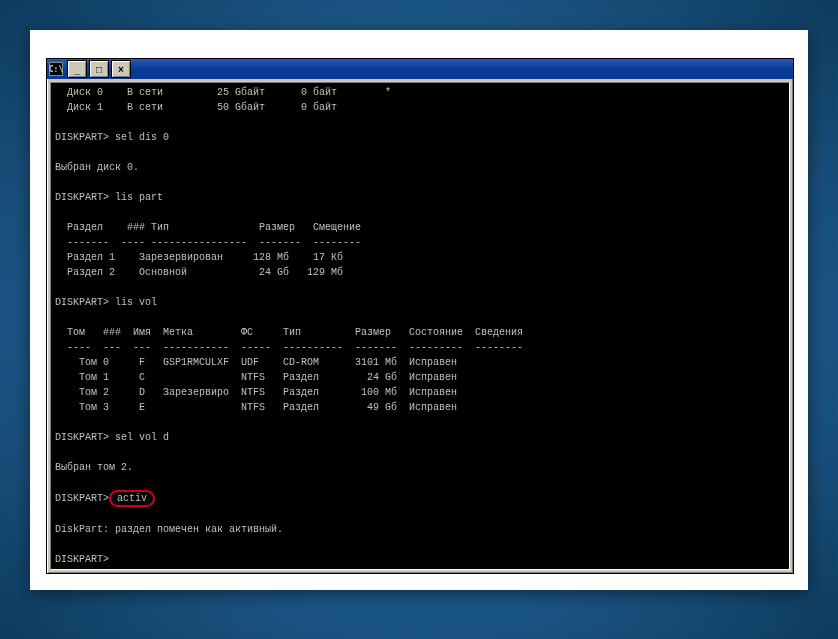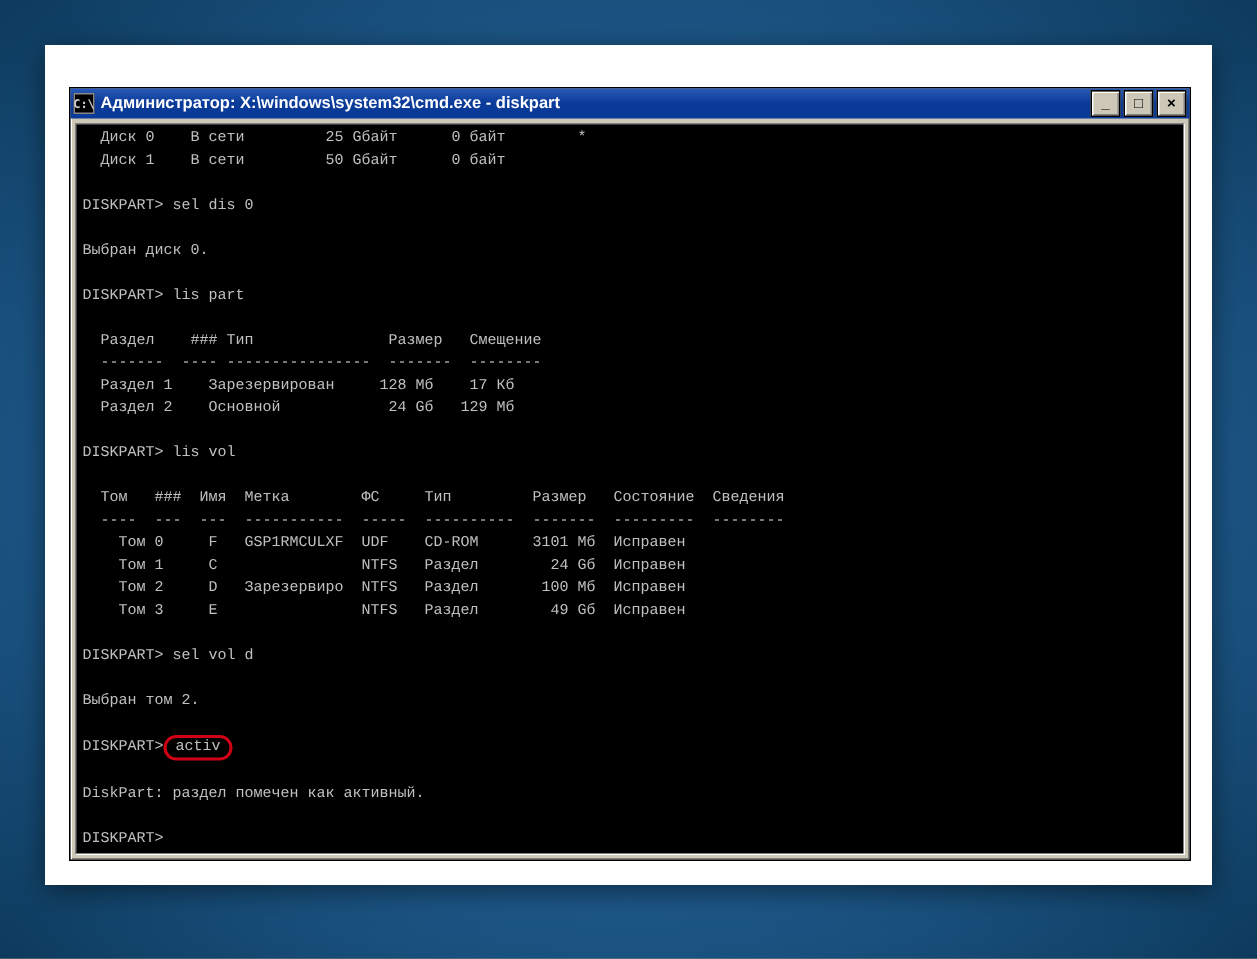--- a/index.html
+++ b/index.html
@@ -104,21 +104,20 @@
   }
 </style>
 </head>
 <body>
 
 <div class="outer-frame"></div>
 
 <div class="window">
   <div class="titlebar">
     <div class="icon">C:\</div>
-    <div class="title-text">Администратор: X:\windows\system32\cmd.exe - diskpart</div>
     <div class="btns">
       <div class="btn">_</div>
       <div class="btn">□</div>
       <div class="btn">×</div>
     </div>
   </div>
   <div class="console"><span>  Диск 0    В сети         25 Gбайт      0 байт        *</span>
 <span>  Диск 1    В сети         50 Gбайт      0 байт</span>
 
 <span>DISKPART&gt; </span><span>sel dis 0</span>

